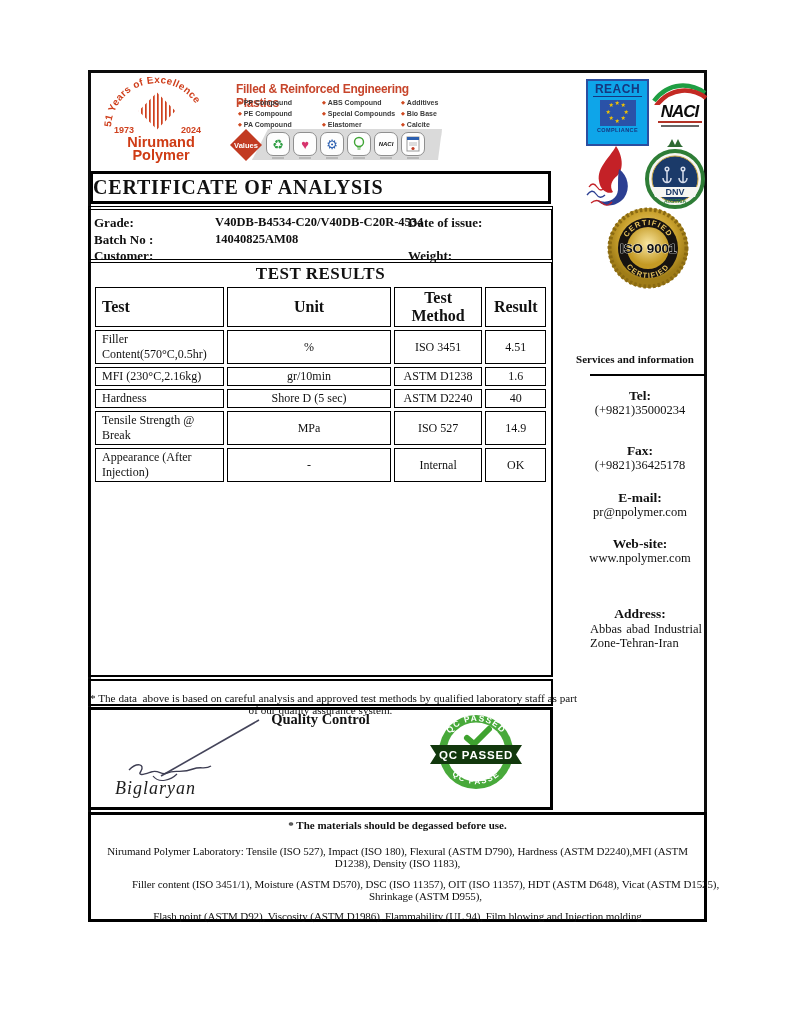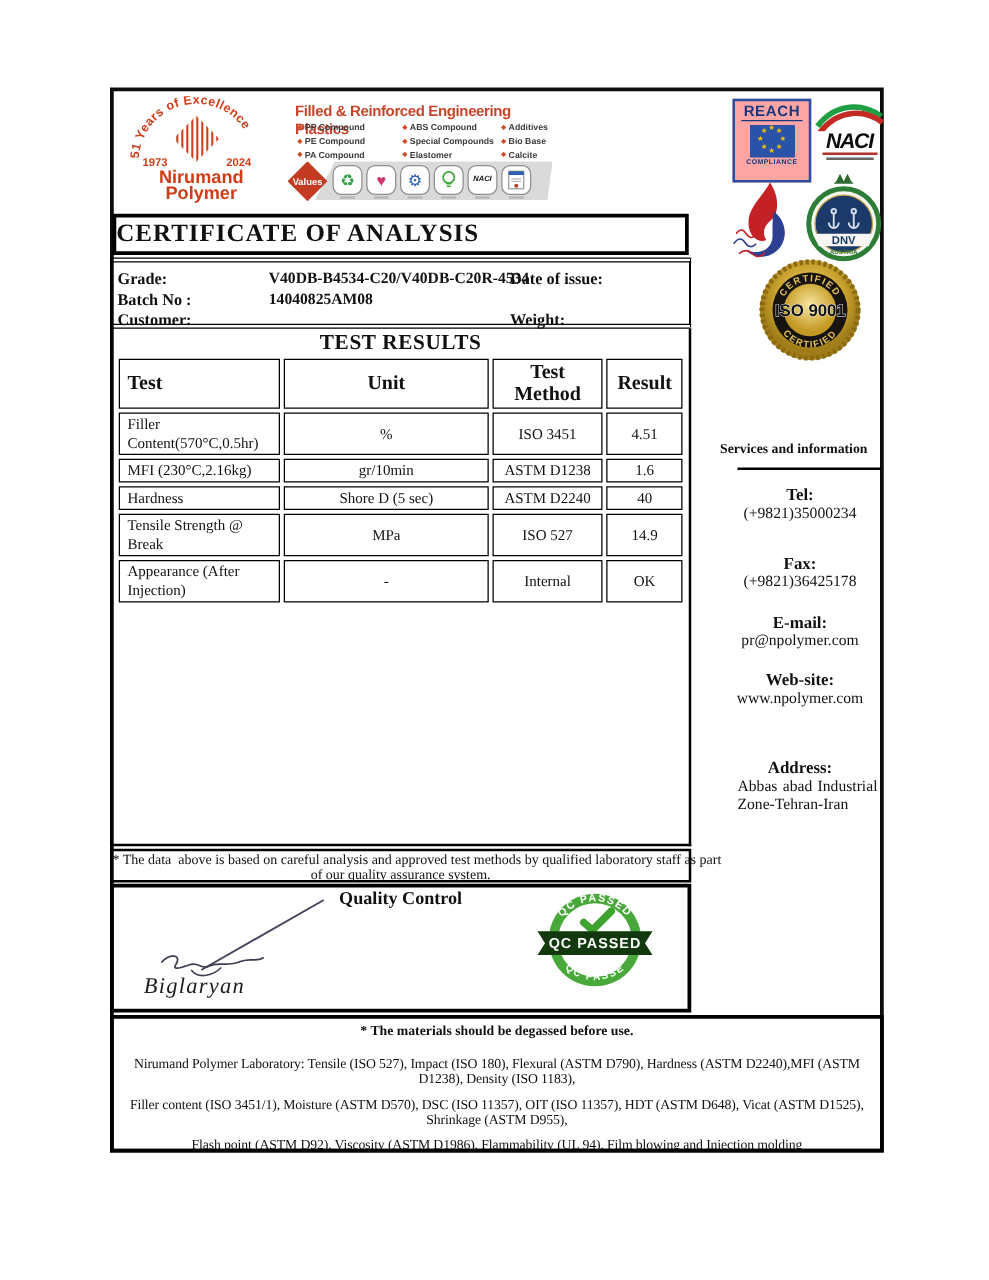--- a/index.html
+++ b/index.html
@@ -27,21 +27,21 @@
   .vbanner{left:252px;top:129px;width:190px;height:31px;background:#dadada;
     clip-path:polygon(16px 0,100% 0,calc(100% - 4px) 100%,0 100%);box-shadow:0 2px 2px rgba(0,0,0,.15);}
   .vdiamond{left:230px;top:129px;width:32px;height:32px;background:#c23b22;
     clip-path:polygon(50% 0,100% 50%,50% 100%,0 50%);display:flex;align-items:center;justify-content:center;
     font-family:"Liberation Sans",sans-serif;font-size:7.5px;font-weight:700;color:#fff;z-index:2;}
   .vicon{top:132px;width:24px;height:24px;border:1.5px solid #8f8f8f;border-radius:7px;background:#fdfdfd;
     display:flex;align-items:center;justify-content:center;font-size:13px;line-height:1;z-index:2;}
   .vicon::after{content:"";position:absolute;bottom:-4px;left:5px;width:12px;height:2px;background:#b8b8b8;}
 
   
-  .reach{left:586px;top:79px;width:63px;height:67px;border:2px solid #2b4ea0;background:#fca5a5;
+  .reach{left:586px;top:79px;width:63px;height:67px;border:2px solid #2b4ea0;background:#0ea5e9;
     font-family:"Liberation Sans",sans-serif;text-align:center;}
   .reach-t{font-size:12px;font-weight:800;color:#16367f;letter-spacing:.5px;border-bottom:1px solid #16367f;margin:1px 5px 0 5px;}
   .euflag{position:relative;width:36px;height:26px;background:#2a52a8;margin:3px auto 1px auto;}
   .euflag span{position:absolute;color:#f3c300;font-size:6px;line-height:6px;}
   .euflag span:nth-child(1){left:15px;top:0px;}  .euflag span:nth-child(2){left:21px;top:2px;}
   .euflag span:nth-child(3){left:24px;top:9px;}  .euflag span:nth-child(4){left:21px;top:15px;}
   .euflag span:nth-child(5){left:15px;top:18px;} .euflag span:nth-child(6){left:9px;top:15px;}
   .euflag span:nth-child(7){left:6px;top:9px;}   .euflag span:nth-child(8){left:9px;top:2px;}
   .reach-s{font-size:5.5px;font-weight:800;color:#16367f;letter-spacing:.4px;}
 
@@ -70,33 +70,33 @@
   table.results{position:absolute;left:2px;top:21px;width:457px;border-collapse:separate;border-spacing:3px;}
   table.results th,table.results td{border:1.5px solid #000;padding:1px 4px;vertical-align:middle;text-align:center;}
   table.results th{font-size:16px;height:16px;}
   table.results td{font-size:12px;}
   .t-test{width:120px;text-align:left !important;padding-left:6px !important;}
   .t-unit{width:176px;} .t-method{width:84px;} .t-result{width:52px;}
   tr.r1 td{height:26px;} tr.r2 td{height:14px;} tr.r3 td{height:15px;}
   tr.r4 td{height:22px;} tr.r5 td{height:18px;} tr.r6 td{height:26px;}
 
   .footnote-box{left:88px;top:679px;width:465px;height:27px;border:2px solid #000;
-    font-size:11.2px;line-height:12px;text-align:center;padding-top:1px;}
+    font-size:11.2px;line-height:12px;text-align:center;padding-top:11px;}
 
   .qc-box{left:88px;top:707px;width:465px;height:103px;border:3px solid #000;}
   .qc-title{position:absolute;top:1px;width:100%;text-align:center;font-size:14.5px;font-weight:bold;}
   .sig{position:absolute;left:10px;top:6px;}
   .sig-name{position:absolute;left:24px;top:68px;font-style:italic;font-size:18px;color:#1d1d1d;
     font-family:"Liberation Serif",serif;letter-spacing:1px;}
   .stamp{position:absolute;left:336px;top:-2px;}
 
   .bottom-box{left:88px;top:812px;width:619px;height:110px;border:3px solid #000;}
   .degas{position:absolute;top:4px;width:100%;text-align:center;font-size:11px;font-weight:bold;}
   .lab{position:absolute;width:100%;text-align:center;font-size:11px;letter-spacing:-.1px;}
-  .lab1{top:30px;} .lab2{top:63px;} .lab3{top:95px;}
+  .lab1{top:30px;} .lab2{top:63px;padding-left:28px;} .lab3{top:95px;}
 
   
   .services-title{left:565px;top:353px;width:140px;text-align:center;font-size:11px;font-weight:bold;}
   .services-line{left:590px;top:374px;width:115px;border-top:2px solid #000;}
   .contact{width:130px;left:575px;text-align:center;}
   .contact .lb{font-size:13.5px;font-weight:bold;line-height:15px;}
   .contact .vl{font-size:12.5px;line-height:15px;}
   .addr1{left:590px;top:622px;width:112px;font-size:12.5px;text-align:justify;text-align-last:justify;}
   .addr2{left:590px;top:636px;width:112px;font-size:12.5px;}
 </style>

